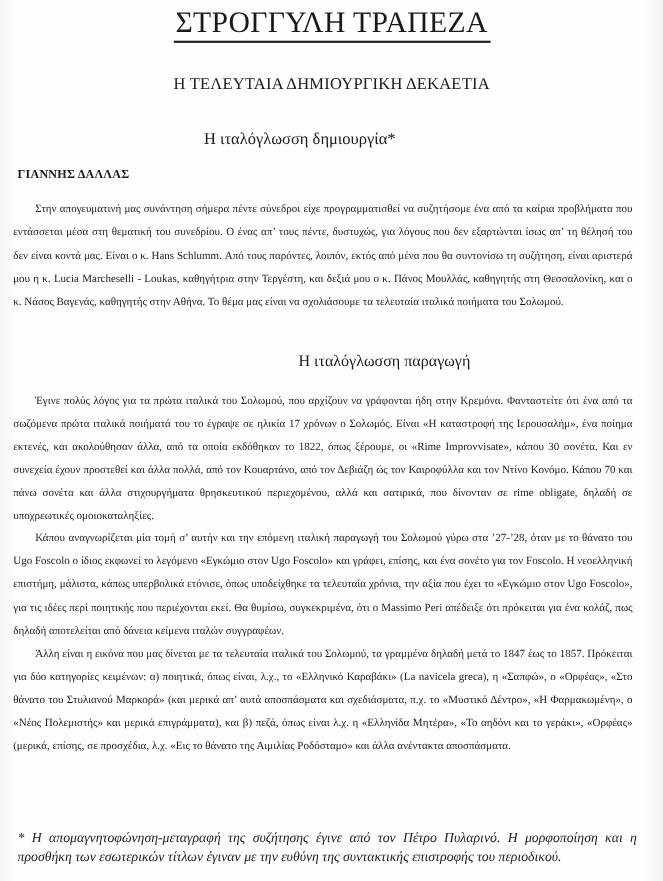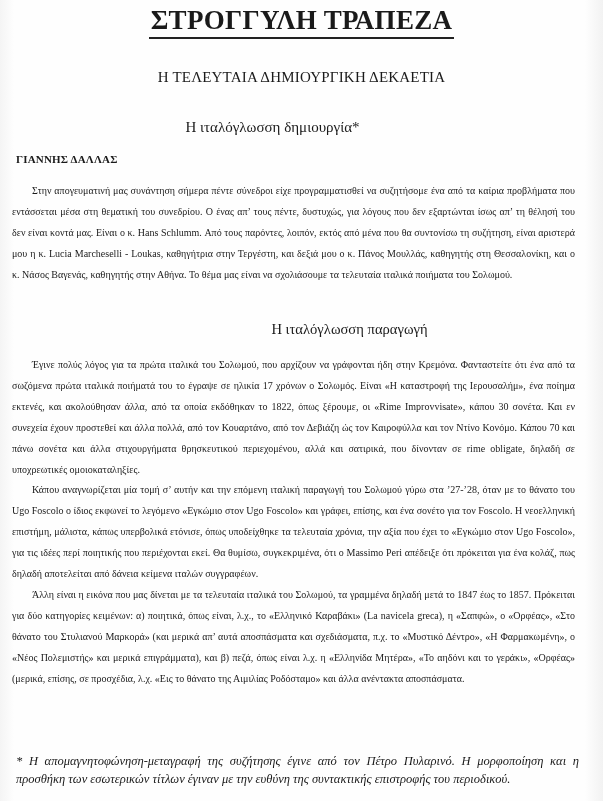--- a/index.html
+++ b/index.html
@@ -12,21 +12,21 @@
   }
   .page {
     position: absolute; left: 0; top: 0; width: 603px; height: 801px;
     background:
       linear-gradient(to right, rgba(200,200,200,0.18) 0px, rgba(255,255,255,0) 14px),
       linear-gradient(to left, rgba(200,200,200,0.22) 0px, rgba(255,255,255,0) 18px),
       #fefefe;
   }
   .main-title {
     position: absolute; top: 4px; left: 0; width: 603px; text-align: center;
-    font-size: 27px; font-weight: bold; letter-spacing: 0.3px; line-height: 32px;
+    font-size: 27px; font-weight: normal; letter-spacing: 0.3px; line-height: 32px;
   }
   .main-title span {
     display: inline-block; border-bottom: 2px solid #222; padding: 0 2px 1px 2px;
   }
   .subtitle {
     position: absolute; top: 67px; left: 0; width: 603px; text-align: center;
     font-size: 15px; line-height: 21px; letter-spacing: 0.2px;
   }
   .subsubtitle {
     position: absolute; top: 118px; left: 0; width: 545px; text-align: center;

